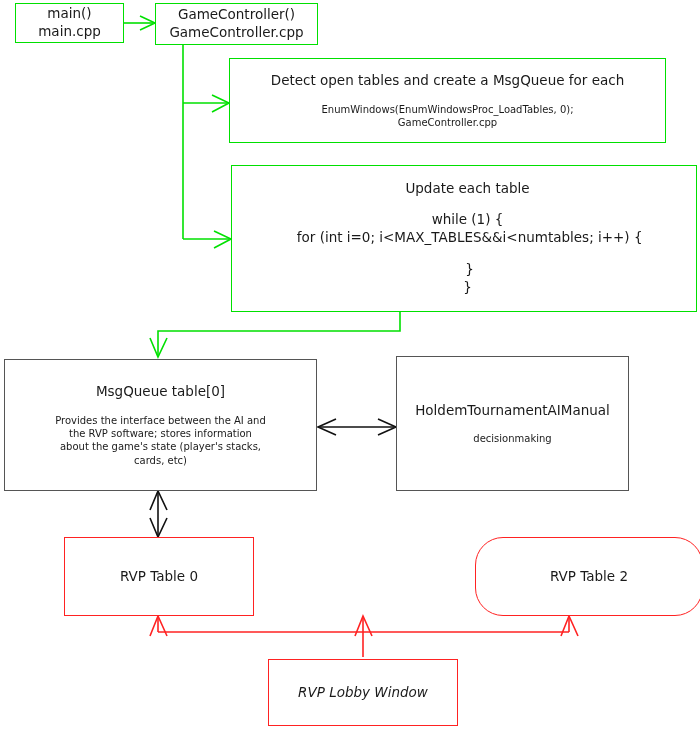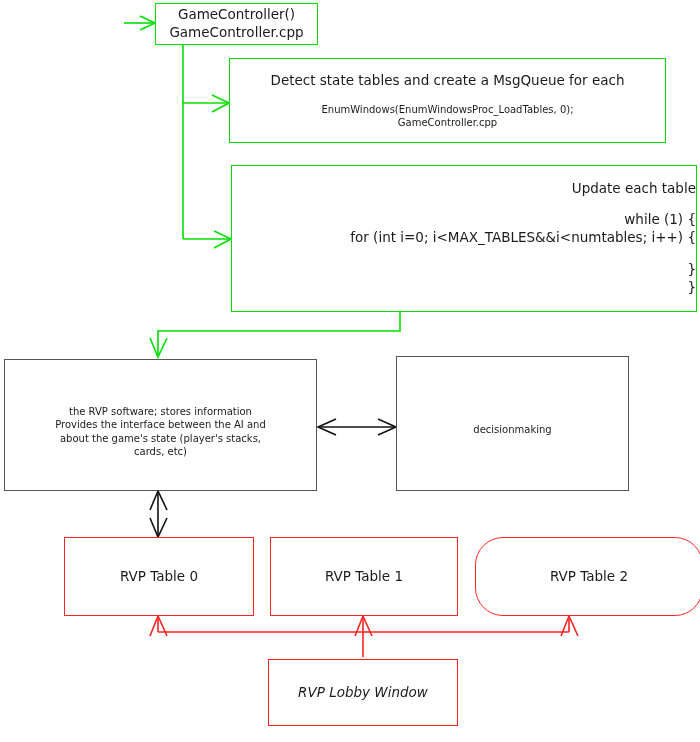--- a/index.html
+++ b/index.html
@@ -58,21 +58,21 @@
   #node-update        { left: 231px; top: 165px; width: 466px; height: 147px; }
   #node-msgqueue      { left: 4px;   top: 359px; width: 313px; height: 132px; }
   #node-ai            { left: 396px; top: 356px; width: 233px; height: 135px; }
   #node-rvp0          { left: 64px;  top: 537px; width: 190px; height: 79px;  }
   #node-rvp1          { left: 270px; top: 537px; width: 188px; height: 79px;  }
   #node-rvp2          { left: 475px; top: 537px; width: 228px; height: 79px; border-radius: 28px;  }
   #node-lobby         { left: 268px; top: 659px; width: 190px; height: 67px; font-style: italic;  }
 
   #node-update .inner {
     width: 100%;
-    text-align: right;
+    text-align: center;
     padding-left: 7px;
     box-sizing: border-box;
   }
   #node-update .line { font-size: 13.5px; }
 </style>
 </head>
 <body>
 
 <div id="diagram-canvas">
 
@@ -119,63 +119,66 @@
       <path d="M158,632 L569,632" stroke="#ff2222" stroke-width="1.6" fill="none"></path>
       <path d="M158,632 L158,618" stroke="#ff2222" stroke-width="1.6" fill="none"></path>
       <path d="M363,632 L363,618" stroke="#ff2222" stroke-width="1.6" fill="none"></path>
       <path d="M569,632 L569,618" stroke="#ff2222" stroke-width="1.6" fill="none"></path>
       <path d="M150,636 L158,616 L167,636" stroke="#ff2222" stroke-width="1.6" fill="none"></path>
       <path d="M355,636 L363,616 L372,636" stroke="#ff2222" stroke-width="1.6" fill="none"></path>
       <path d="M561,636 L569,616 L578,636" stroke="#ff2222" stroke-width="1.6" fill="none"></path>
     </g>
   </svg>
 
+  <div class="node green" id="node-main">
+    <span class="line ttl">main()</span>
+    <span class="line ttl">main.cpp</span>
+  </div>
 
   <div class="node green" id="node-gamecontroller">
     <span class="line ttl">GameController()</span>
     <span class="line ttl">GameController.cpp</span>
   </div>
 
   <div class="node green" id="node-detect">
-    <span class="line ttl">Detect state tables and create a MsgQueue for each</span>
+    <span class="line ttl">Detect open tables and create a MsgQueue for each</span>
     <span class="gap"></span>
     <span class="line body">EnumWindows(EnumWindowsProc_LoadTables, 0);</span>
     <span class="line body">GameController.cpp</span>
   </div>
 
   <div class="node green" id="node-update">
     <div class="inner">
       <span class="line">Update each table</span>
       <span class="gap" style="display:block"></span>
       <span class="line">while (1) {</span>
       <span class="line"> for (int i=0; i&lt;MAX_TABLES&amp;&amp;i&lt;numtables; i++) {</span>
       <span class="line" style="min-height:15px"></span>
       <span class="line"> }</span>
       <span class="line">}</span>
     </div>
   </div>
 
   <div class="node gray" id="node-msgqueue">
+    <span class="line ttl">MsgQueue table[0]</span>
     <span class="gap"></span>
+    <span class="line body">Provides the interface between the AI and</span>
     <span class="line body">the RVP software; stores information</span>
-    <span class="line body">Provides the interface between the AI and</span>
     <span class="line body">about the game's state (player's stacks,</span>
     <span class="line body">cards, etc)</span>
   </div>
 
   <div class="node gray" id="node-ai">
+    <span class="line ttl">HoldemTournamentAIManual</span>
     <span class="gap"></span>
     <span class="line body">decisionmaking</span>
   </div>
 
   <div class="node red" id="node-rvp0">
     <span class="line ttl">RVP Table 0</span>
-  </div>
-  <div class="node red" id="node-rvp1">
-    <span class="line ttl">RVP Table 1</span>
   </div>
   <div class="node red" id="node-rvp2">
     <span class="line ttl">RVP Table 2</span>
   </div>
 
   <div class="node red" id="node-lobby">
     <span class="line ttl">RVP Lobby Window</span>
   </div>
 
 </div>

